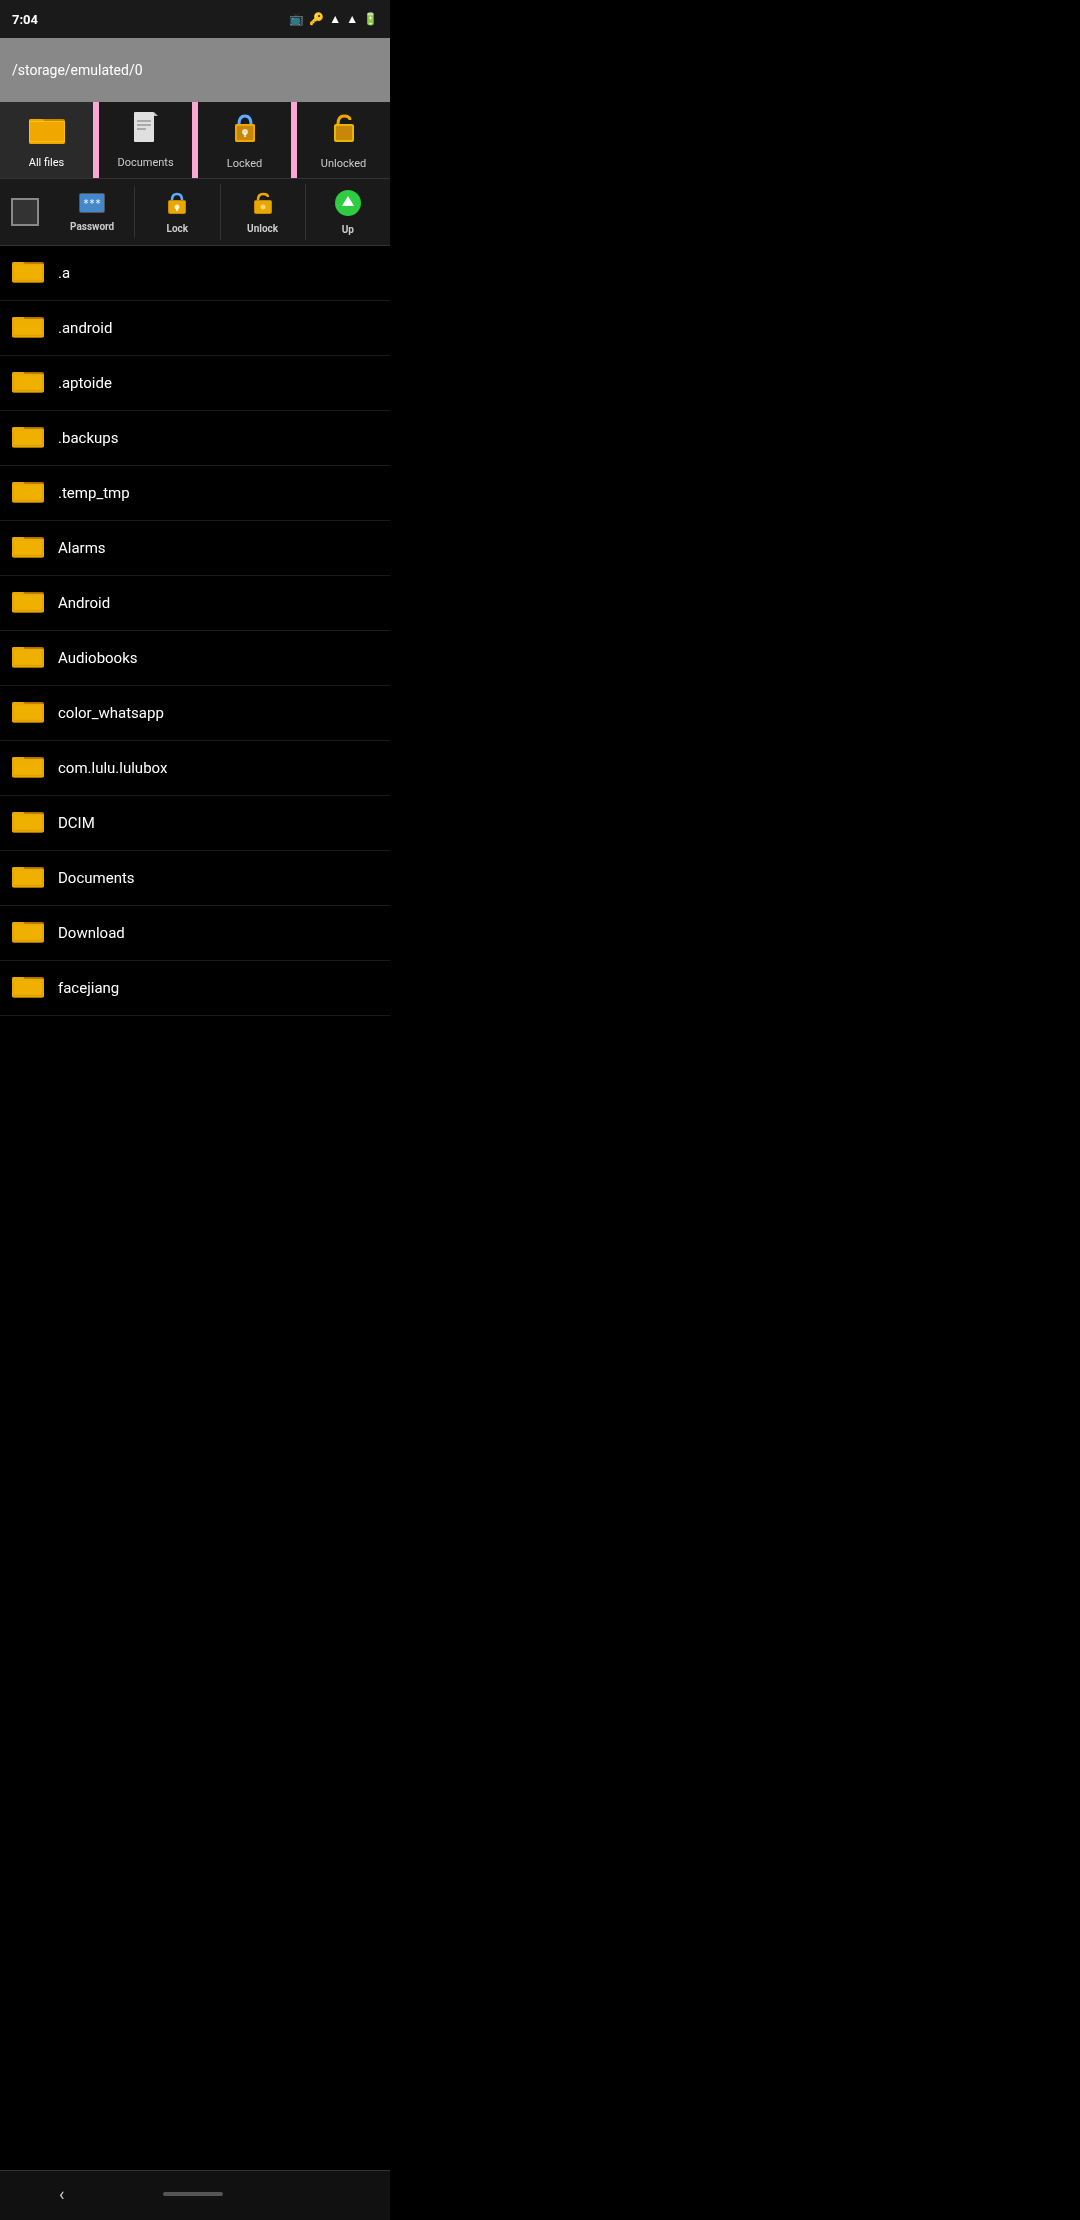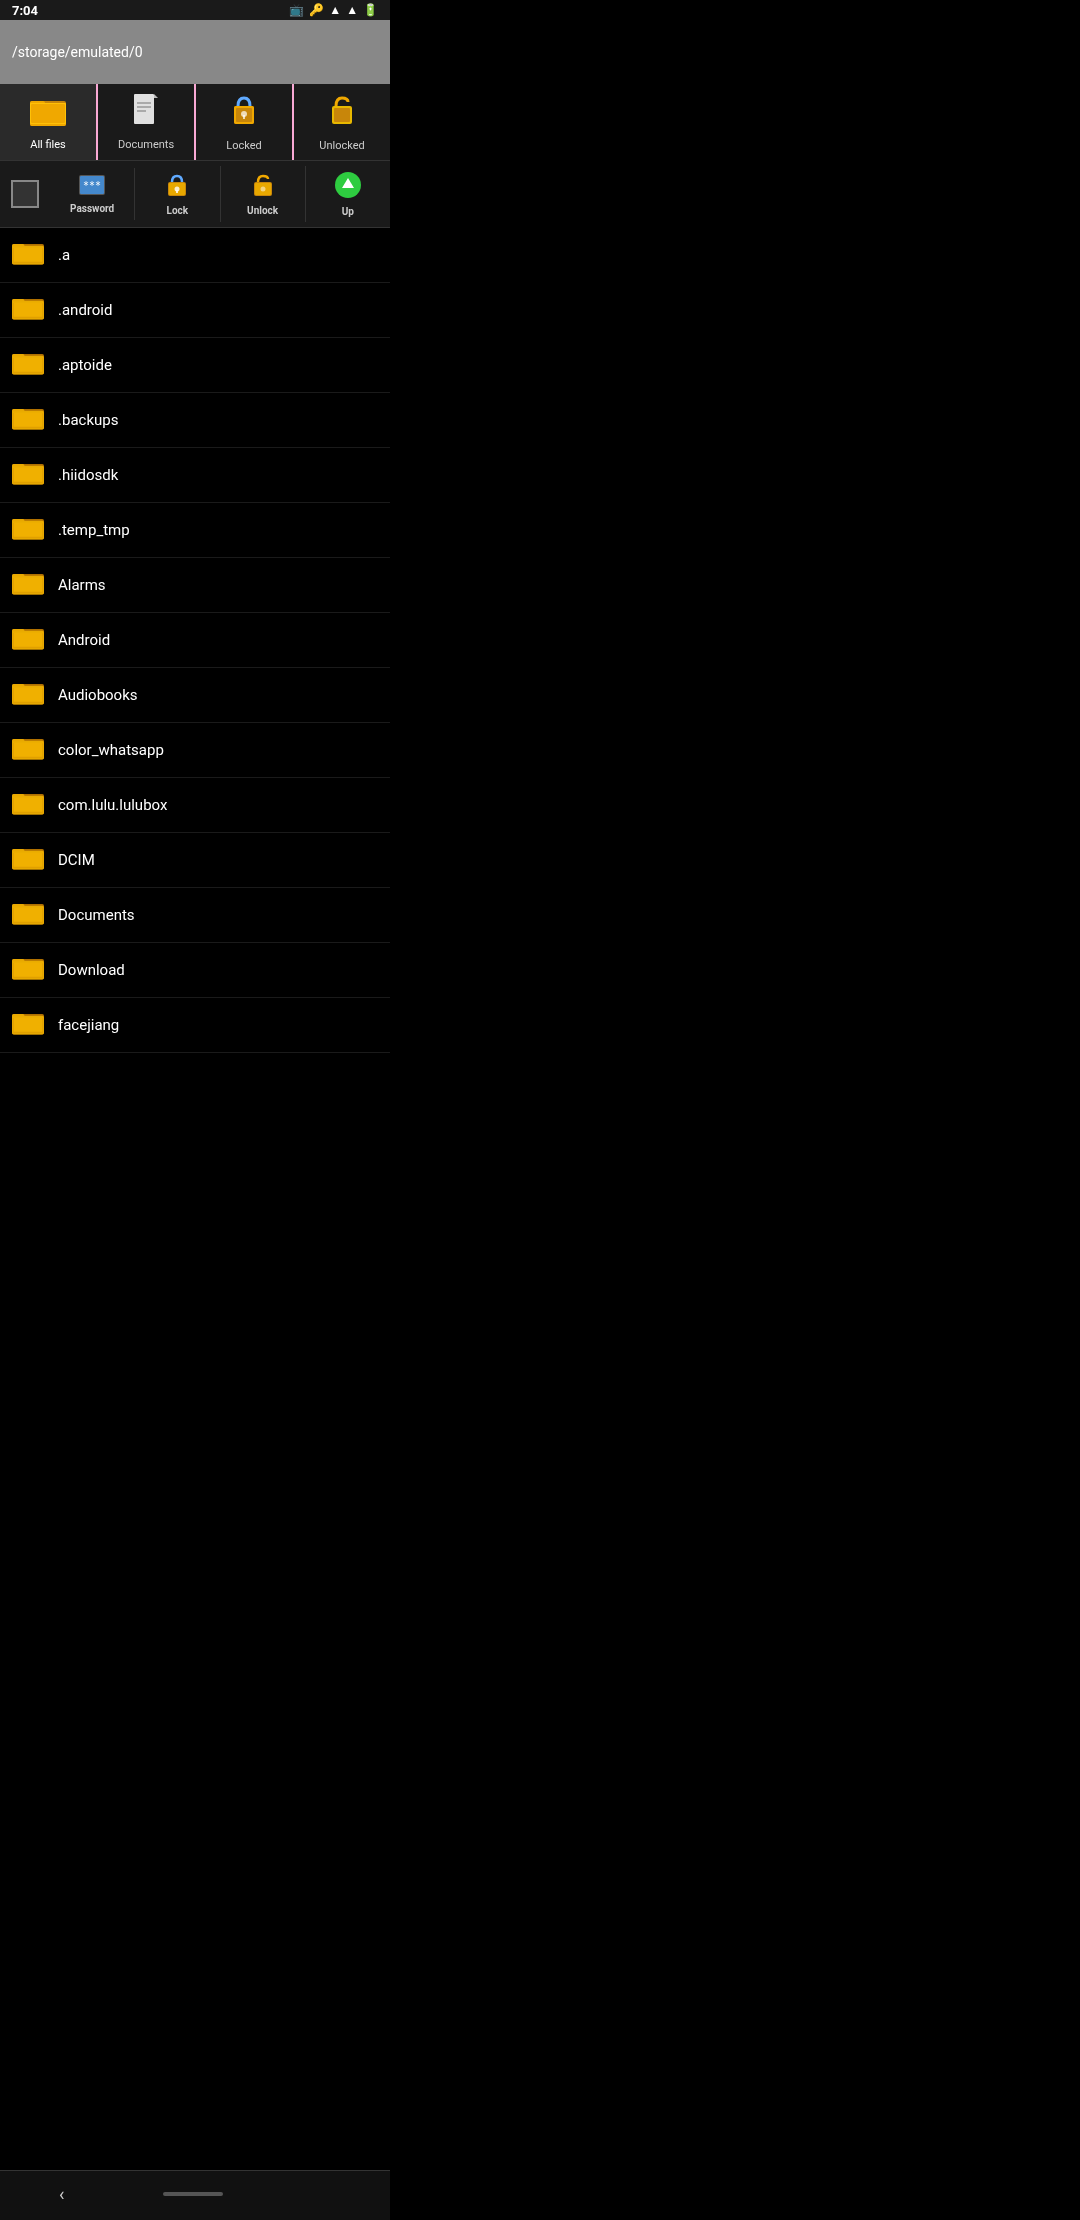--- a/index.html
+++ b/index.html
@@ -13,21 +13,21 @@
       overflow-x: hidden;
     }
 
     
     .status-bar {
       background: #1a1a1a;
       display: flex;
       justify-content: space-between;
       align-items: center;
       padding: 4px 12px;
-      height: 20px;
+      height: 38px;
     }
     .status-time {
       font-size: 13px;
       font-weight: bold;
       color: #fff;
     }
     .status-icons {
       display: flex;
       align-items: center;
       gap: 5px;
@@ -52,21 +52,21 @@
       border-bottom: 1px solid #333;
     }
     .tab {
       flex: 1;
       display: flex;
       flex-direction: column;
       align-items: center;
       justify-content: center;
       padding: 8px 4px;
       cursor: pointer;
-      border-right: 2px solid #f9a8d4;
+      border-right: 6px solid #f9a8d4;
     }
     .tab:last-child { border-right: none; }
     .tab.active { background: #2a2a2a; }
     .tab-icon { font-size: 28px; margin-bottom: 4px; }
     .tab-label { font-size: 11px; color: #ccc; }
     .tab.active .tab-label { color: #fff; }
 
     
     .toolbar {
       display: flex;
@@ -318,32 +318,20 @@
     <div class="file-item">
       <div class="file-icon">
     <svg class="folder-svg" viewBox="0 0 36 30" xmlns="http://www.w3.org/2000/svg">
       <rect x="0" y="6" width="36" height="23" rx="2" fill="#b07000"></rect>
       <rect x="0" y="8" width="36" height="21" rx="2" fill="#e8a800"></rect>
       <rect x="0" y="6" width="14" height="5" rx="2" fill="#e8a800"></rect>
       <rect x="1" y="9" width="34" height="19" rx="1" fill="#f0b800"></rect>
       <rect x="1" y="10" width="34" height="18" rx="1" fill="#e0a000"></rect>
       <rect x="2" y="10" width="32" height="16" rx="1" fill="#f0b000"></rect>
     </svg></div>
-      <span class="file-name">.hiidosdk</span>
-    </div>
-    <div class="file-item">
-      <div class="file-icon">
-    <svg class="folder-svg" viewBox="0 0 36 30" xmlns="http://www.w3.org/2000/svg">
-      <rect x="0" y="6" width="36" height="23" rx="2" fill="#b07000"></rect>
-      <rect x="0" y="8" width="36" height="21" rx="2" fill="#e8a800"></rect>
-      <rect x="0" y="6" width="14" height="5" rx="2" fill="#e8a800"></rect>
-      <rect x="1" y="9" width="34" height="19" rx="1" fill="#f0b800"></rect>
-      <rect x="1" y="10" width="34" height="18" rx="1" fill="#e0a000"></rect>
-      <rect x="2" y="10" width="32" height="16" rx="1" fill="#f0b000"></rect>
-    </svg></div>
       <span class="file-name">.temp_tmp</span>
     </div>
     <div class="file-item">
       <div class="file-icon">
     <svg class="folder-svg" viewBox="0 0 36 30" xmlns="http://www.w3.org/2000/svg">
       <rect x="0" y="6" width="36" height="23" rx="2" fill="#b07000"></rect>
       <rect x="0" y="8" width="36" height="21" rx="2" fill="#e8a800"></rect>
       <rect x="0" y="6" width="14" height="5" rx="2" fill="#e8a800"></rect>
       <rect x="1" y="9" width="34" height="19" rx="1" fill="#f0b800"></rect>
       <rect x="1" y="10" width="34" height="18" rx="1" fill="#e0a000"></rect>

